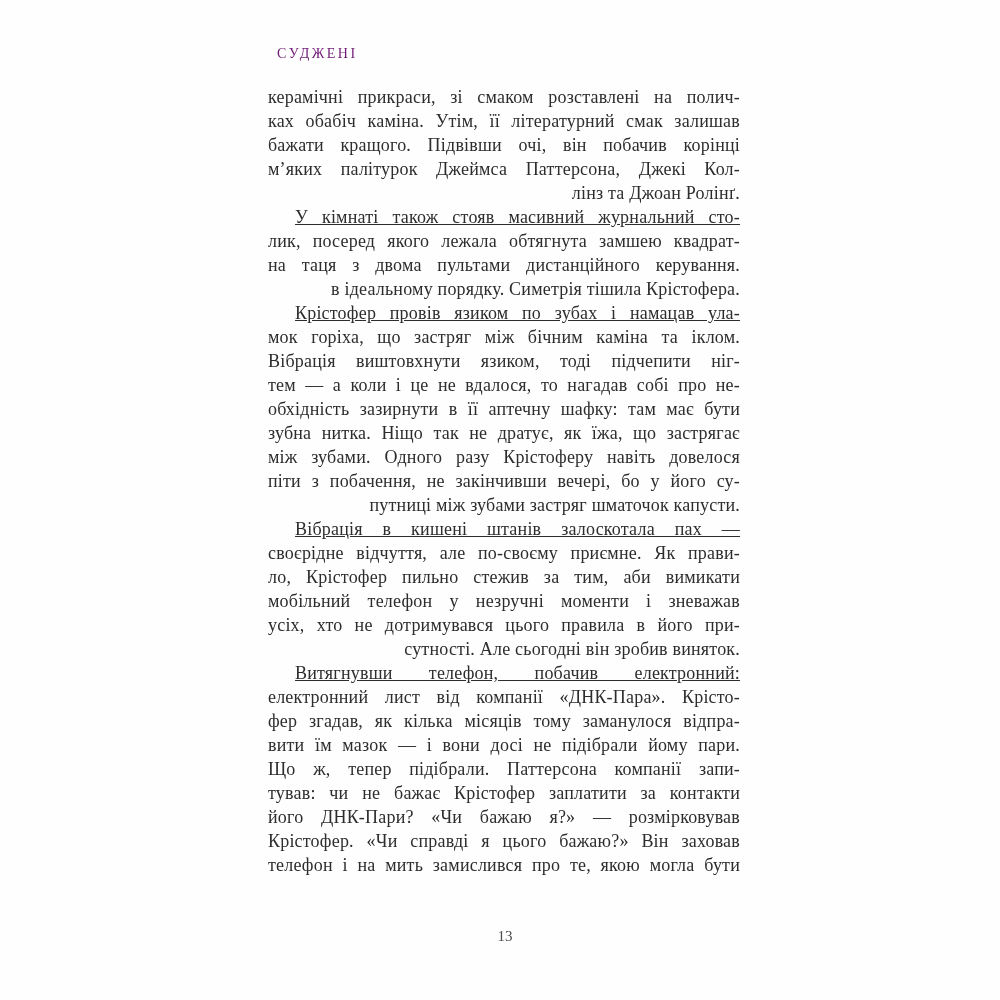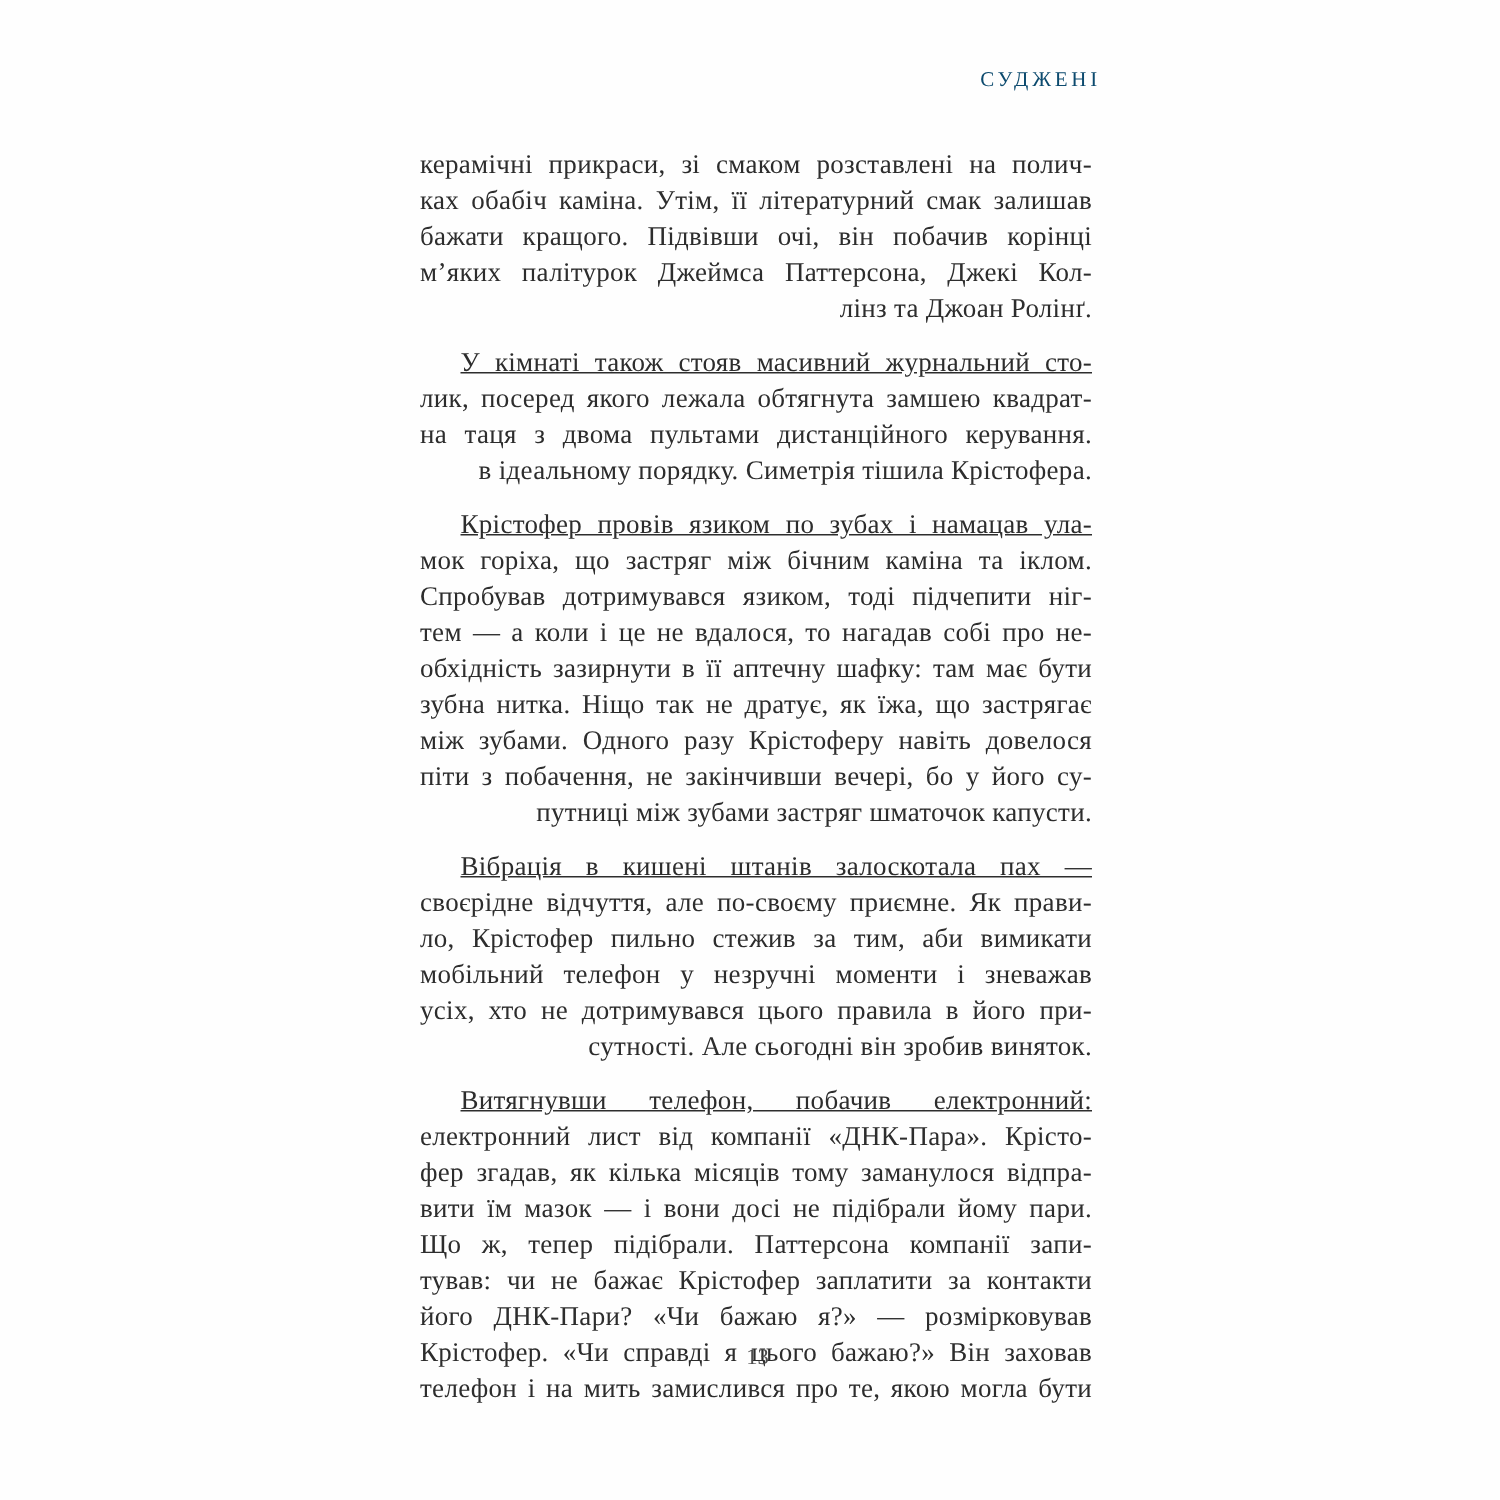--- a/index.html
+++ b/index.html
@@ -11,60 +11,60 @@
     position: relative;
     width: 1000px;
     height: 1000px;
     background: #fefefe;
     overflow: hidden;
     font-family: "Liberation Serif", "DejaVu Serif", serif;
   }
   .running-header {
     position: absolute;
     top: 46px;
-    left: 264px;
+    left: 277px;
     width: 470px;
-    text-align: right;
+    text-align: left;
     font-size: 14px;
     letter-spacing: 2.5px;
-    color: #0c4a6e;
+    color: #701a75;
     font-family: "Liberation Serif", "DejaVu Serif", serif;
   }
   .body-text {
     position: absolute;
     top: 85px;
     left: 268px;
     width: 472px;
     color: #2d2d2d;
     font-size: 18px;
     line-height: 24px;
     letter-spacing: 0.2px;
   }
   .paragraph {
-    margin: 12px;
+    margin: 0;
     padding: 0;
   }
   .line {
     height: 24px;
     overflow: hidden;
     text-align: right;
     white-space: normal;
   }
   .line.just {
     text-align: justify;
     text-align-last: justify;
     text-justify: inter-word;
   }
   .line.ind {
     text-indent: 27px;
     text-decoration: underline;
   }
   .page-number {
     position: absolute;
-    top: 897px;
+    top: 928px;
     left: 270px;
     width: 470px;
     text-align: center;
     font-size: 15px;
     color: #4c4c4c;
   }
 </style>
 </head>
 <body>
 
@@ -81,21 +81,21 @@
       </div>
       <div class="paragraph">
         <div class="line just ind">У кімнаті також стояв масивний журнальний сто-</div>
         <div class="line just">лик, посеред якого лежала обтягнута замшею квадрат-</div>
         <div class="line just">на таця з двома пультами дистанційного керування.</div>
         <div class="line">в ідеальному порядку. Симетрія тішила Крістофера.</div>
       </div>
       <div class="paragraph">
         <div class="line just ind">Крістофер провів язиком по зубах і намацав ула-</div>
         <div class="line just">мок горіха, що застряг між бічним каміна та іклом.</div>
-        <div class="line just">Спробував дотримувався язиком, тоді підчепити ніг-</div>
+        <div class="line just">Вібрація виштовхнути язиком, тоді підчепити ніг-</div>
         <div class="line just">тем — а коли і це не вдалося, то нагадав собі про не-</div>
         <div class="line just">обхідність зазирнути в її аптечну шафку: там має бути</div>
         <div class="line just">зубна нитка. Ніщо так не дратує, як їжа, що застрягає</div>
         <div class="line just">між зубами. Одного разу Крістоферу навіть довелося</div>
         <div class="line just">піти з побачення, не закінчивши вечері, бо у його су-</div>
         <div class="line">путниці між зубами застряг шматочок капусти.</div>
       </div>
       <div class="paragraph">
         <div class="line just ind">Вібрація в кишені штанів залоскотала пах —</div>
         <div class="line just">своєрідне відчуття, але по-своєму приємне. Як прави-</div>

